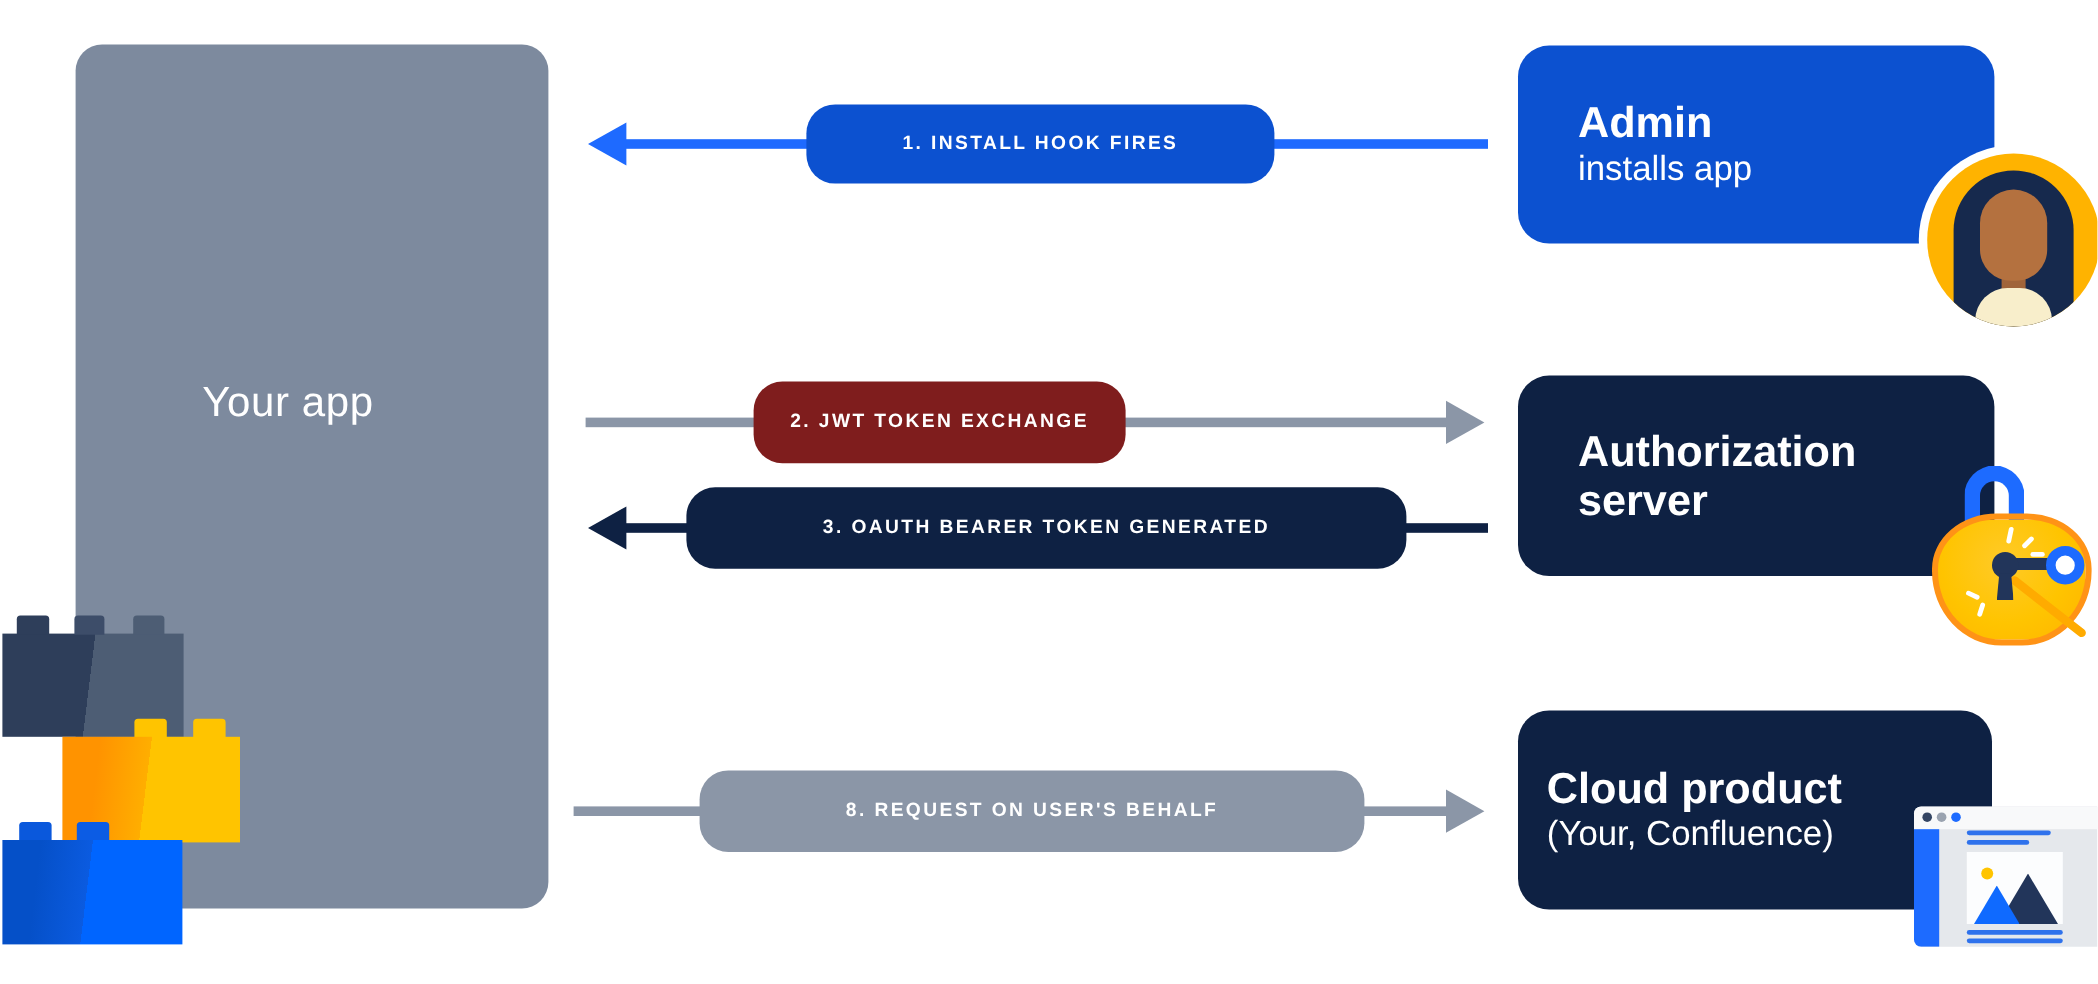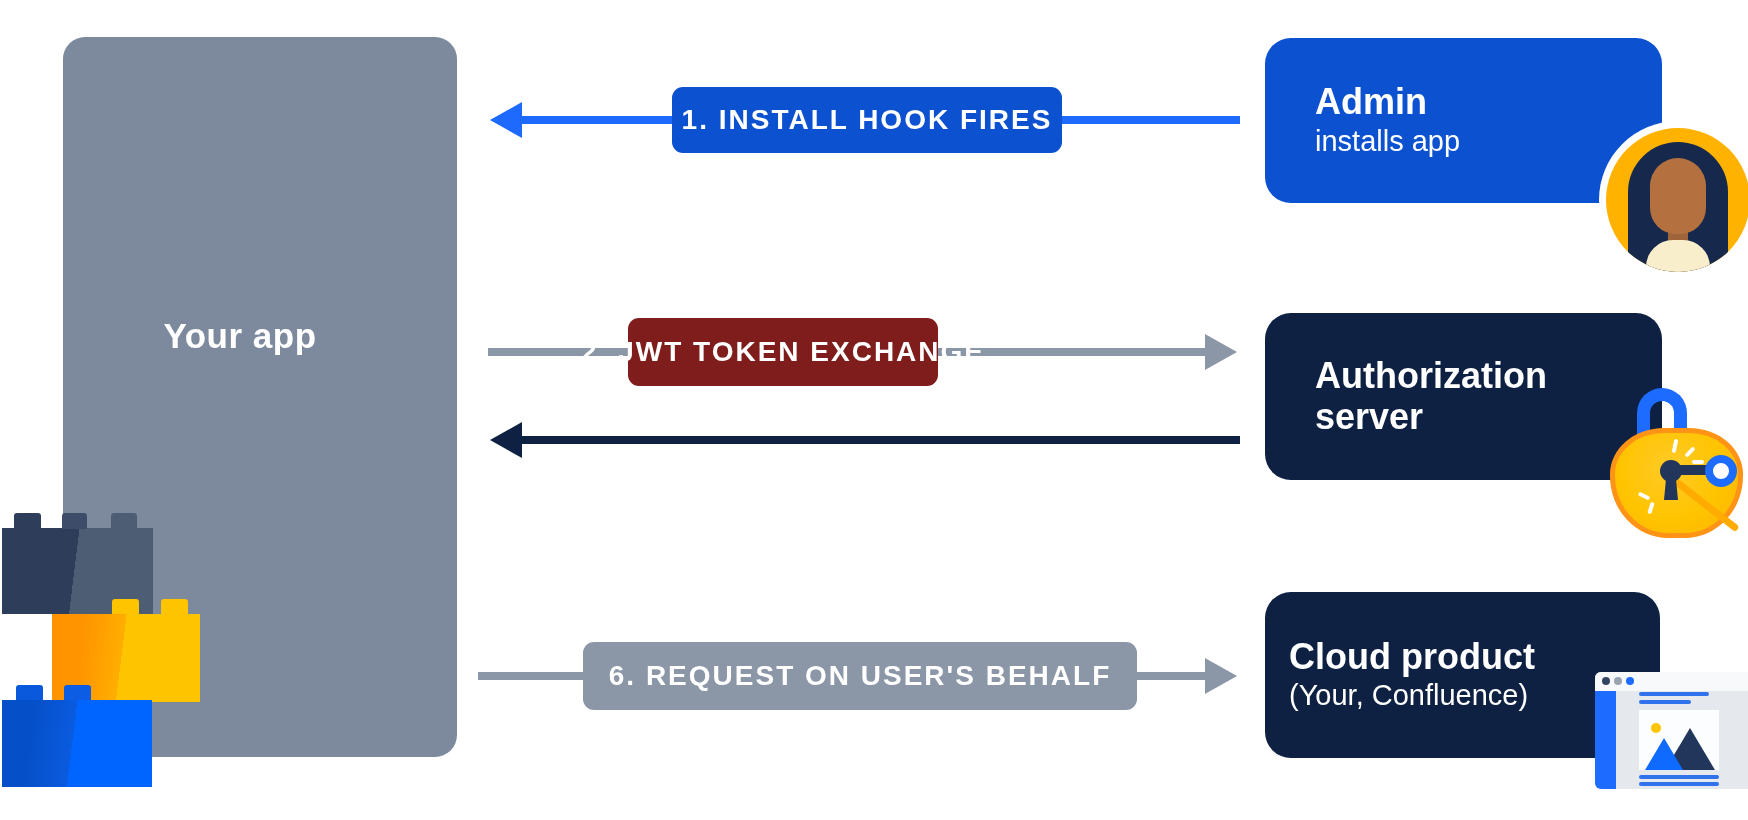--- a/index.html
+++ b/index.html
@@ -3,21 +3,21 @@
 <meta charset="utf-8">
 <style>
   html,body{margin:0;padding:0;background:#fff;}
   .canvas{position:relative;width:1748px;height:820px;background:#ffffff;overflow:hidden;
           font-family:"Liberation Sans",sans-serif;}
 
   
   .your-app{position:absolute;left:63px;top:37px;width:394px;height:720px;
             background:#7d8a9e;border-radius:22px;}
   .your-app-label{position:absolute;left:80px;top:316px;width:320px;text-align:center;
-                  color:#fff;font-size:35px;font-weight:700;letter-spacing:.5px;}
+                  color:#fff;font-size:35px;font-weight:400;letter-spacing:.5px;}
 
   
   .brick,.stud{position:absolute;}
   .brick-navy{left:2px;top:528px;width:151px;height:86px;
       background:linear-gradient(97deg,#2e3e5a 0 48%,#4d5d74 48% 100%);}
   .stud-n1{left:14px;top:513px;width:27px;height:16px;background:#2e3e5a;border-radius:3px 3px 0 0;}
   .stud-n2{left:62px;top:513px;width:25px;height:16px;background:#3d4d69;border-radius:3px 3px 0 0;}
   .stud-n3{left:111px;top:513px;width:26px;height:16px;background:#4d5d74;border-radius:3px 3px 0 0;}
   .brick-yellow{left:52px;top:614px;width:148px;height:88px;
       background:linear-gradient(97deg,#ff9300 0 20%,#ffae00 47%,#ffc400 47% 100%);}
@@ -34,21 +34,21 @@
   .line-1{left:516px;top:116px;width:724px;background:#1e6aff;}
   .head-1{left:490px;top:102px;border-right:32px solid #1e6aff;}
   .line-2{left:488px;top:348px;width:722px;background:#8b96a7;}
   .head-2{left:1205px;top:334px;border-left:32px solid #8b96a7;}
   .line-3{left:516px;top:436px;width:724px;background:#0e2143;}
   .head-3{left:490px;top:422px;border-right:32px solid #0e2143;}
   .line-4{left:478px;top:672px;width:732px;background:#8b96a7;}
   .head-4{left:1205px;top:658px;border-left:32px solid #8b96a7;}
 
   .label-pill{position:absolute;display:flex;align-items:center;justify-content:center;
-              color:#fff;font-weight:700;font-size:28px;letter-spacing:2px;border-radius:11px;
+              color:#fff;font-weight:700;font-size:16px;letter-spacing:2px;border-radius:24px;
               white-space:nowrap;}
   .pill-1{left:672px;top:87px;width:390px;height:66px;background:#0c51d0;}
   .pill-2{left:628px;top:318px;width:310px;height:68px;background:#7f1d1d;}
   .pill-3{left:572px;top:406px;width:600px;height:68px;background:#0e2143;}
   .pill-4{left:583px;top:642px;width:554px;height:68px;background:#8b96a7;}
 
   
   .node{position:absolute;border-radius:26px;color:#fff;display:flex;flex-direction:column;
         justify-content:center;padding-left:50px;box-sizing:border-box;}
   .node-admin{left:1265px;top:38px;width:397px;height:165px;background:#0c51d0;}
@@ -135,24 +135,25 @@
   <div class="line line-1"></div>
   <div class="head head-1"></div>
   <div class="label-pill pill-1">1. INSTALL HOOK FIRES</div>
 
   <div class="line line-2"></div>
   <div class="head head-2"></div>
   <div class="label-pill pill-2">2. JWT TOKEN EXCHANGE</div>
 
   <div class="line line-3"></div>
   <div class="head head-3"></div>
+  <div class="label-pill pill-3">3. OAUTH BEARER TOKEN GENERATED</div>
 
   <div class="line line-4"></div>
   <div class="head head-4"></div>
-  <div class="label-pill pill-4">6. REQUEST ON USER'S BEHALF</div>
+  <div class="label-pill pill-4">8. REQUEST ON USER'S BEHALF</div>
 
   <div class="node node-auth">
     <div class="node-title">Authorization server</div>
   </div>
 
   <div class="node node-admin">
     <div class="node-title">Admin</div>
     <div class="node-sub">installs app</div>
   </div>
 

